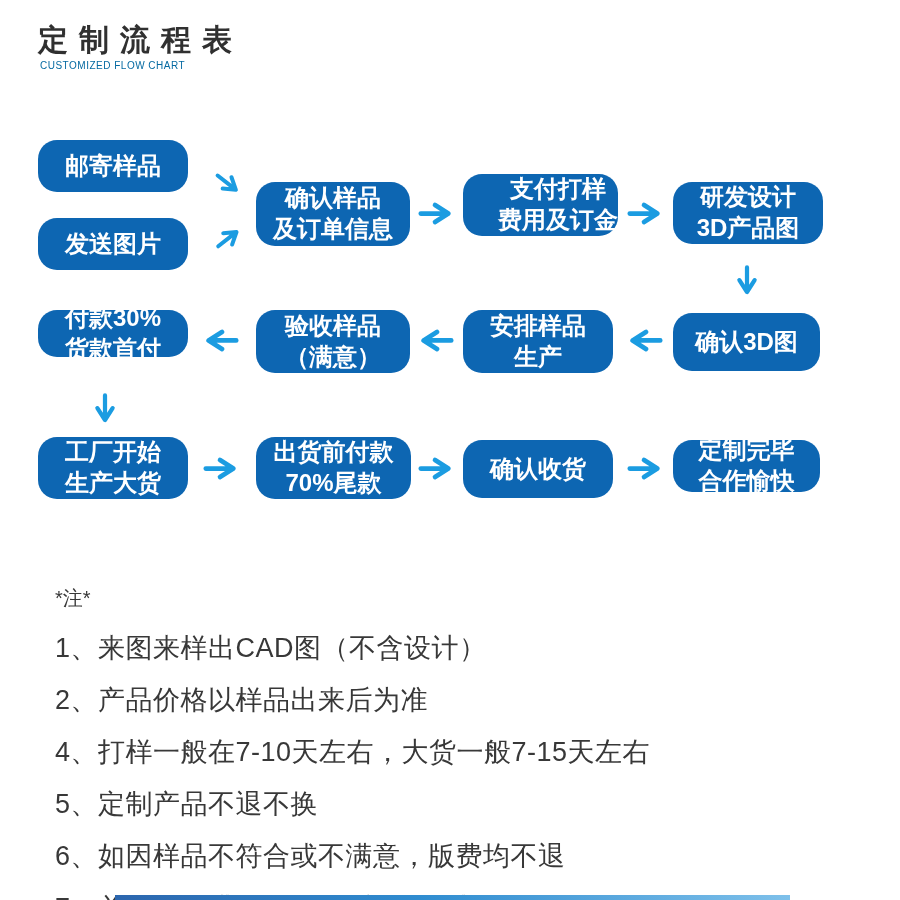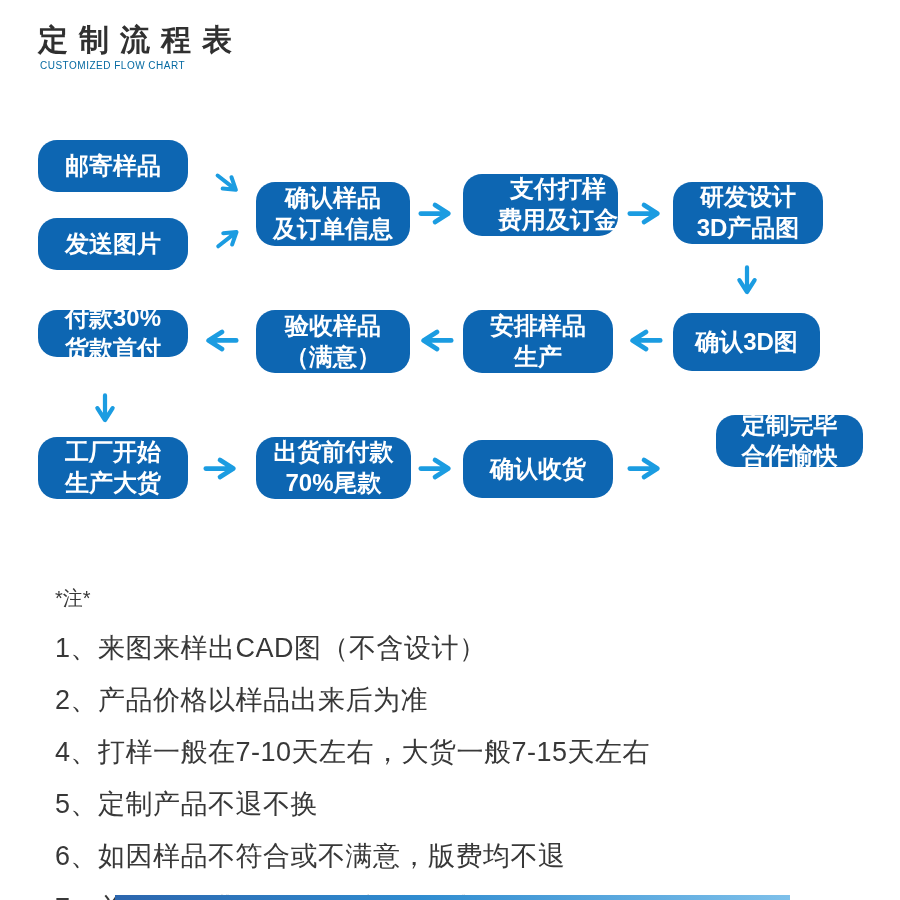--- a/index.html
+++ b/index.html
@@ -181,21 +181,21 @@
 </div>
 
 <div class="box" style="left:463px; top:440px; width:150px; height:58px;">确认收货</div>
 
 <div class="arrow" style="left:626px; top:455px;">
   <svg viewBox="0 0 40 26" width="38" height="25">
       <path d="M4 13 L27 13 M19 4 L33 13 L19 22" stroke="#1b9ce1" stroke-width="5" fill="none" stroke-linecap="round" stroke-linejoin="round"></path>
     </svg>
 </div>
 
-<div class="box" style="left:673px; top:415px; width:147px; height:52px;margin-left:43px;">定制完毕
+<div class="box" style="left:673px; top:440px; width:147px; height:52px;">定制完毕
 合作愉快</div>
 
 <div class="notes">
   <div class="notes-heading">*注*</div>
   <div class="note-item">1、来图来样出CAD图（不含设计）</div>
   <div class="note-item">2、产品价格以样品出来后为准</div>
   <div class="note-item">4、打样一般在7-10天左右，大货一般7-15天左右</div>
   <div class="note-item">5、定制产品不退不换</div>
   <div class="note-item">6、如因样品不符合或不满意，版费均不退</div>
   <div class="note-item">7、单品数量满300件，可退还版费</div>

